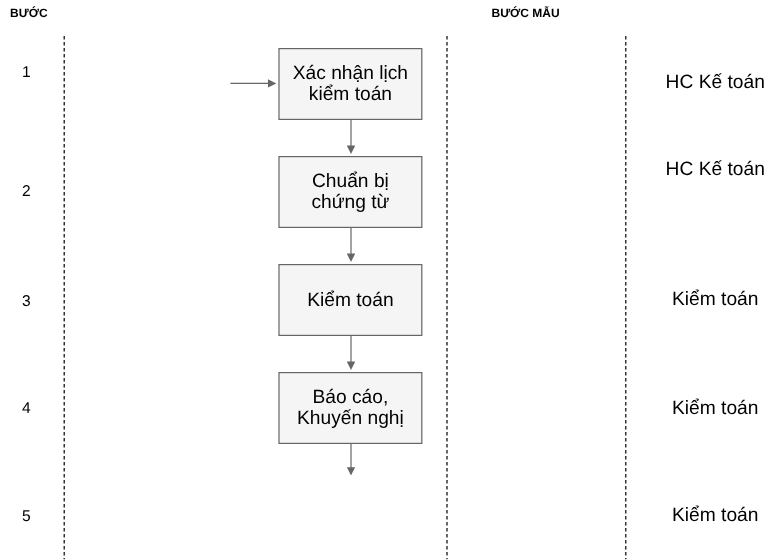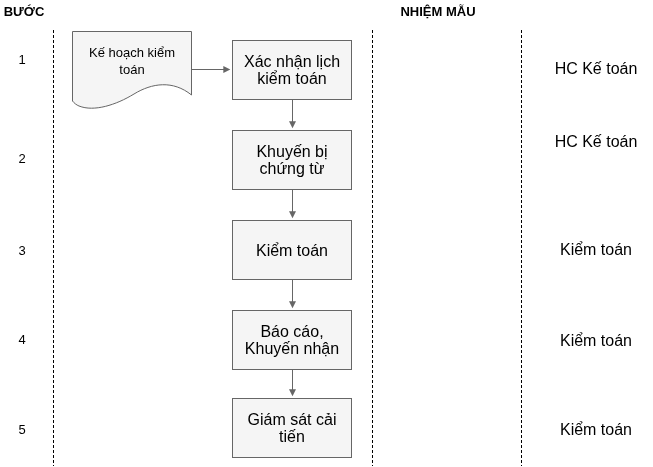--- a/index.html
+++ b/index.html
@@ -9,21 +9,21 @@
     --divider:#000000;
     --text:#000000;
     --background:#ffffff;
   }
   *{margin:0;padding:0;box-sizing:border-box;}
   html,body{background:var(--background);}
   body{font-family:"Liberation Sans","DejaVu Sans",sans-serif;color:var(--text);}
   .canvas{position:relative;width:653px;height:467px;background:var(--background);overflow:hidden;}
   .hdr{
     position:absolute;top:3px;height:17px;line-height:17px;
-    font-size:13px;font-weight:bold;text-align:center;white-space:nowrap;
+    font-size:10px;font-weight:bold;text-align:center;white-space:nowrap;
   }
   .overlay{position:absolute;left:0;top:0;width:653px;height:467px;}
   .divider{stroke:var(--divider);stroke-width:1;stroke-dasharray:3 2;}
   .edge{stroke:var(--connector);stroke-width:1;fill:none;}
   .node.box{
     position:absolute;width:120px;height:60px;
     background:var(--node-fill);border:1px solid var(--node-border);
     display:flex;align-items:center;justify-content:center;
     font-size:16px;line-height:17px;text-align:center;white-space:pre-line;
   }
@@ -42,56 +42,48 @@
     position:absolute;left:539px;width:114px;height:18px;line-height:18px;
     font-size:16px;text-align:center;white-space:nowrap;
   }
 </style>
 </head>
 <body>
 
 <div class="canvas">
 
   <div class="hdr" style="left:0px;width:48px">BƯỚC</div>
-  <div class="hdr" style="left:388px;width:100px">NHIỆM MẪU</div>
+  <div class="hdr" style="left:388px;width:100px">BƯỚC MẪU</div>
 
   <svg class="overlay" width="653" height="467" viewBox="0 0 653 467" xmlns="http://www.w3.org/2000/svg">
     <defs>
       <marker id="arr" viewBox="0 0 10 10" refX="1" refY="5" markerWidth="9" markerHeight="7" orient="auto-start-reverse">
         <path d="M0,0 L10,5 L0,10 z" style="fill:var(--connector)"></path>
       </marker>
     </defs>
 
     <line class="divider" x1="53.5" y1="30" x2="53.5" y2="466"></line>
     <line class="divider" x1="372.5" y1="30" x2="372.5" y2="466"></line>
     <line class="divider" x1="521.5" y1="30" x2="521.5" y2="466"></line>
 
     <line class="edge" x1="192" y1="69.5" x2="224" y2="69.5" marker-end="url(#arr)"></line>
     <line class="edge" x1="292.5" y1="100" x2="292.5" y2="122" marker-end="url(#arr)"></line>
     <line class="edge" x1="292.5" y1="190" x2="292.5" y2="212" marker-end="url(#arr)"></line>
     <line class="edge" x1="292.5" y1="280" x2="292.5" y2="302" marker-end="url(#arr)"></line>
     <line class="edge" x1="292.5" y1="370" x2="292.5" y2="390" marker-end="url(#arr)"></line>
   </svg>
 
-  <div class="node doc" style="left:72px;top:31px;width:120px;height:80px">
-    <svg width="120" height="80" viewBox="0 0 120 80" xmlns="http://www.w3.org/2000/svg">
-      <path d="M0.5,0.5 L119.5,0.5 L119.5,64 C101,49 80,52 62,63 C44,74 22,81 7,75 C4.5,74 2,72 0.5,70 Z" style="fill:var(--node-fill);stroke:var(--node-border);stroke-width:1"></path>
-    </svg>
-    <div class="doc-label">Kế hoạch kiểm
-toán</div>
-  </div>
 
   <div class="node box" style="left:232px;top:40px"><span>Xác nhận lịch
 kiểm toán</span></div>
-  <div class="node box" style="left:232px;top:130px"><span>Khuyến bị
+  <div class="node box" style="left:232px;top:130px"><span>Chuẩn bị
 chứng từ</span></div>
   <div class="node box" style="left:232px;top:220px"><span>Kiểm toán</span></div>
   <div class="node box" style="left:232px;top:310px"><span>Báo cáo,
-Khuyến nhận</span></div>
-  <div class="node box" style="left:232px;top:398px"><span>Giám sát cải tiến</span></div>
+Khuyến nghị</span></div>
 
   <div class="num" style="top:51px">1</div>
   <div class="num" style="top:150px">2</div>
   <div class="num" style="top:242px">3</div>
   <div class="num" style="top:331px">4</div>
   <div class="num" style="top:421px">5</div>
 
   <div class="resp" style="top:60px">HC Kế toán</div>
   <div class="resp" style="top:133px">HC Kế toán</div>
   <div class="resp" style="top:241px">Kiểm toán</div>

